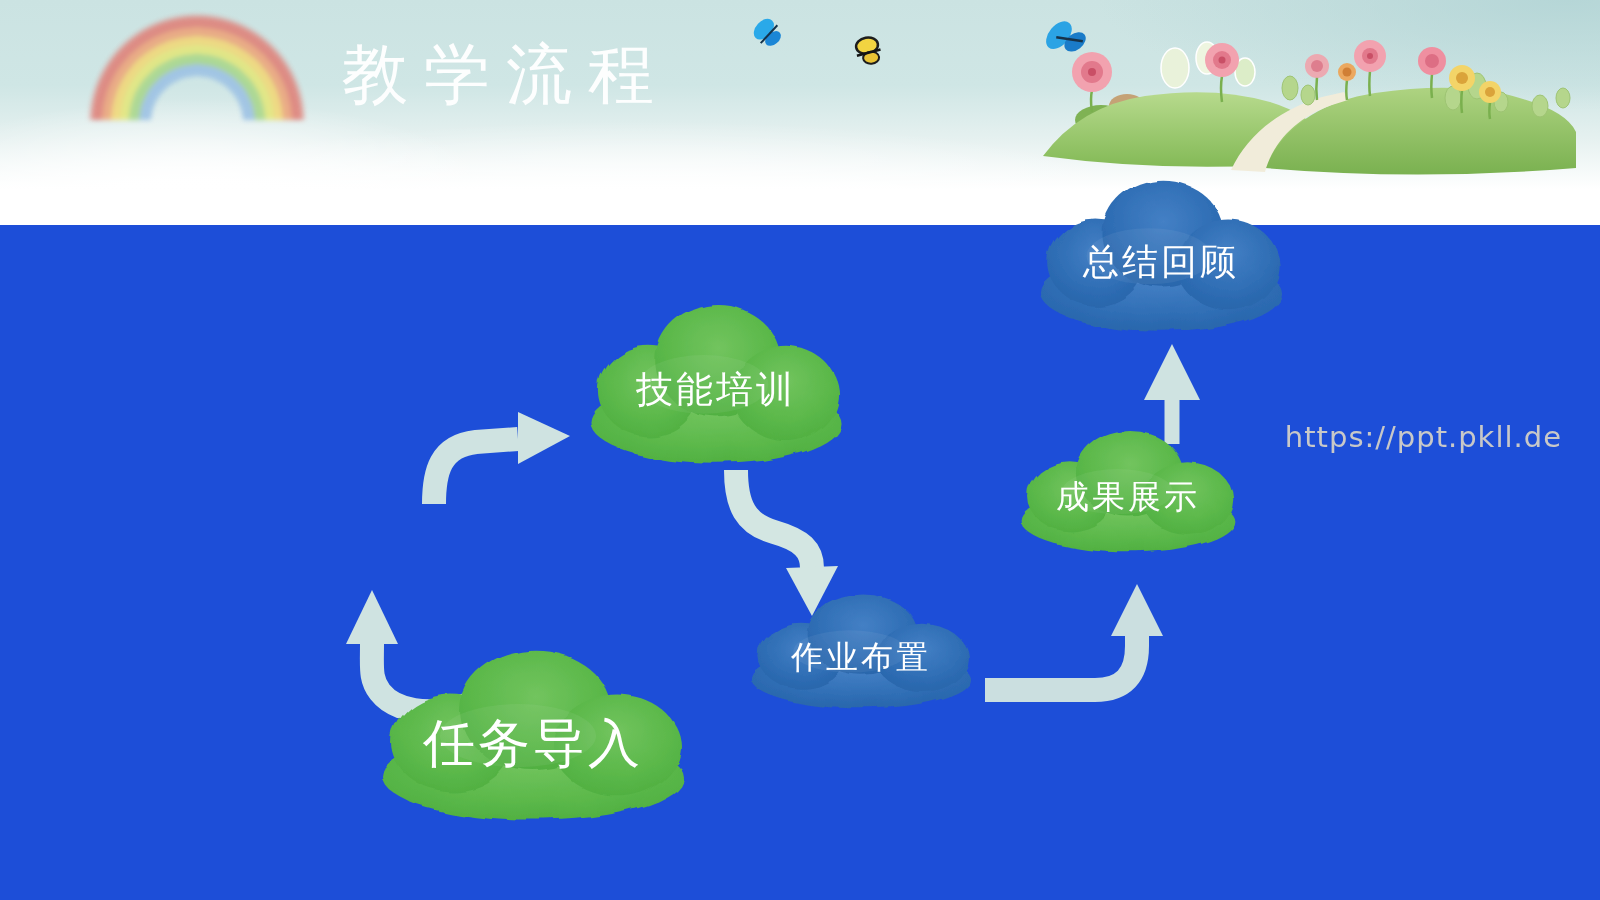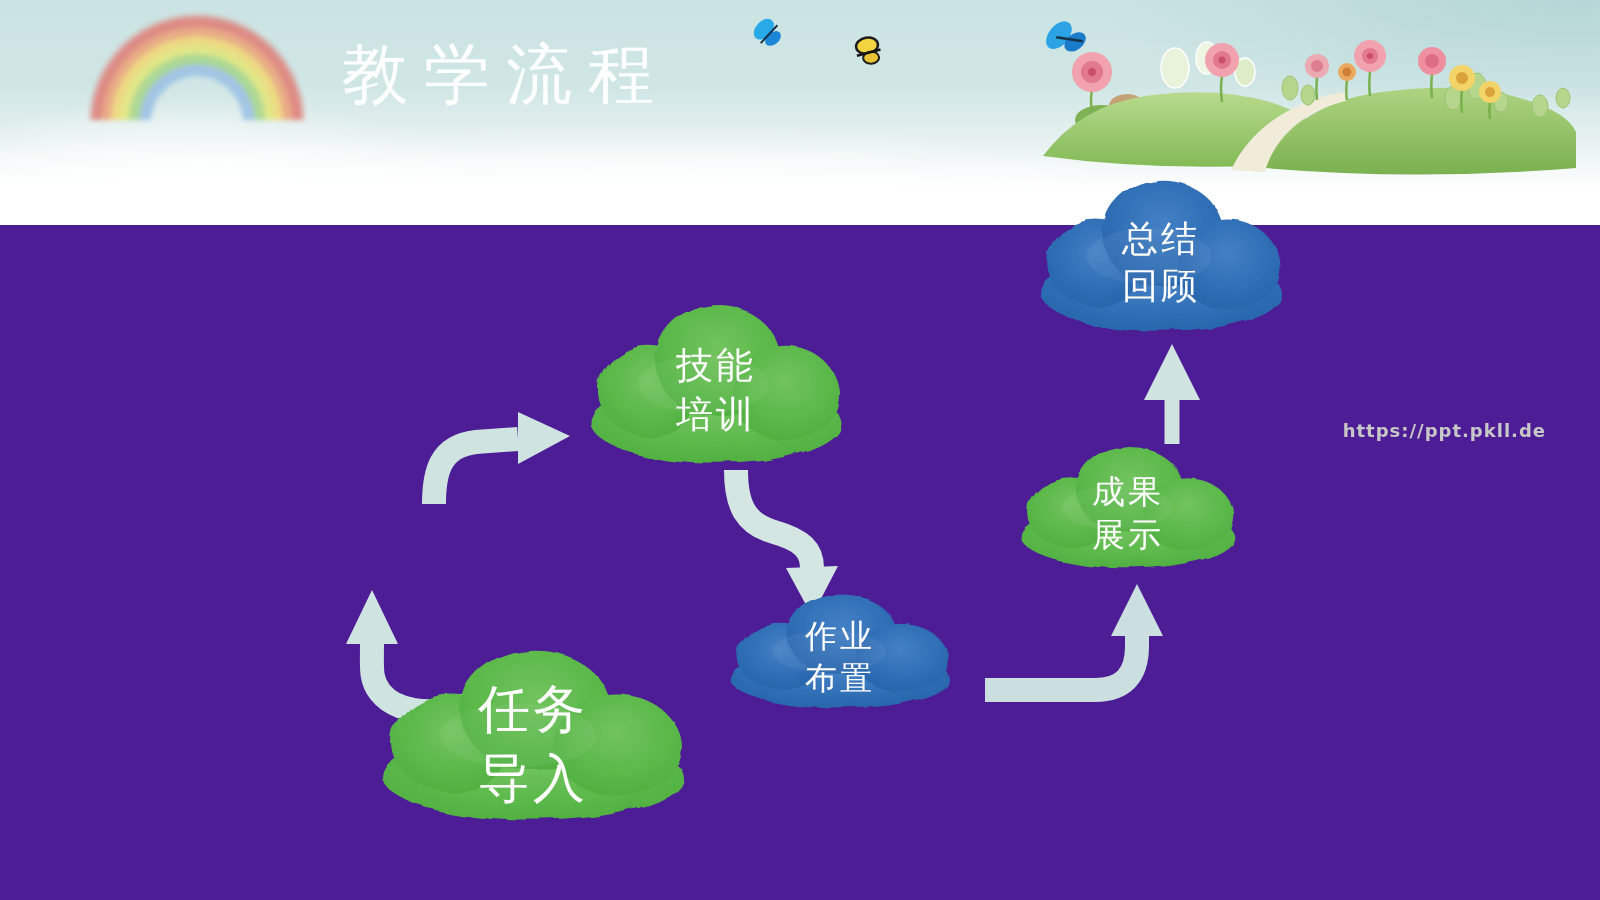--- a/index.html
+++ b/index.html
@@ -1,18 +1,18 @@
 <!DOCTYPE html>
 <html><head>
 <meta charset="utf-8">
 <style>
   html,body { margin:0; padding:0; background:#ffffff; }
   .slide {
     position:relative; width:1600px; height:900px; overflow:hidden;
-    background:#4c1d95;
+    background:#1d4ed8;
     font-family:"DejaVu Sans","Liberation Sans",sans-serif;
   }
 
   
   .sky-header {
     position:absolute; left:0; top:0; width:1600px; height:225px;
     background:
       radial-gradient(42% 70% at 98% 0%, rgba(178,212,213,0.85) 0%, rgba(178,212,213,0) 70%),
       radial-gradient(30% 80% at 12% 100%, rgba(255,255,255,0.95) 25%, rgba(255,255,255,0) 70%),
       radial-gradient(45% 55% at 40% 95%, rgba(255,255,255,0.85) 20%, rgba(255,255,255,0) 75%),
@@ -35,43 +35,43 @@
   }
 
   
   .slide-title {
     position:absolute; left:342px; top:30px;
     font-size:66px; letter-spacing:16px; color:#fdfefe; font-weight:400;
   }
 
   
   .watermark {
-    position:absolute; right:54px; top:420px;
-    font-size:18px; font-weight:700; color:#c8c8c8; letter-spacing:1px;
+    position:absolute; right:38px; top:420px;
+    font-size:29px; font-weight:400; color:#c8c8c8; letter-spacing:1px;
   }
 
   
   .meadow { position:absolute; left:1035px; top:0; width:545px; height:180px; }
   .butterfly { position:absolute; }
   .butterfly.b1 { left:750px; top:16px; width:40px; height:36px; }
   .butterfly.b2 { left:850px; top:34px; width:40px; height:36px; }
 
   
   .cloud { position:absolute; }
   .cloud-shape { position:absolute; inset:0; width:100%; height:100%; }
   .cloud-label {
-    position:absolute; inset:0; display:flex; flex-direction:column;
+    position:absolute; inset:0; display:flex; flex-direction:row;
     align-items:center; justify-content:center; padding-top:7%;
     color:#ffffff; letter-spacing:3px; line-height:1.32; text-align:center;
   }
   .cloud.task     { left:368px; top:641px; width:330px; height:182px; font-size:52px; }
   .cloud.try      { left:264px; top:430px; width:226px; height:144px; font-size:34px; }
   .cloud.skill    { left:579px; top:296px; width:274px; height:170px; font-size:37px; }
-  .cloud.homework { left:720px; top:588px; width:240px; height:122px; font-size:32px; }
-  .cloud.results  { left:1011px; top:440px; width:234px; height:130px; font-size:33px; }
+  .cloud.homework { left:741px; top:588px; width:240px; height:122px; font-size:32px; }
+  .cloud.results  { left:1011px; top:424px; width:234px; height:130px; font-size:33px; }
   .cloud.summary  { left:1029px; top:172px; width:264px; height:162px; font-size:36px; }
 
   .arrow { position:absolute; }
 </style>
 </head>
 <body>
 
 <div class="slide">
 
   <svg width="0" height="0" style="position:absolute" aria-hidden="true">

